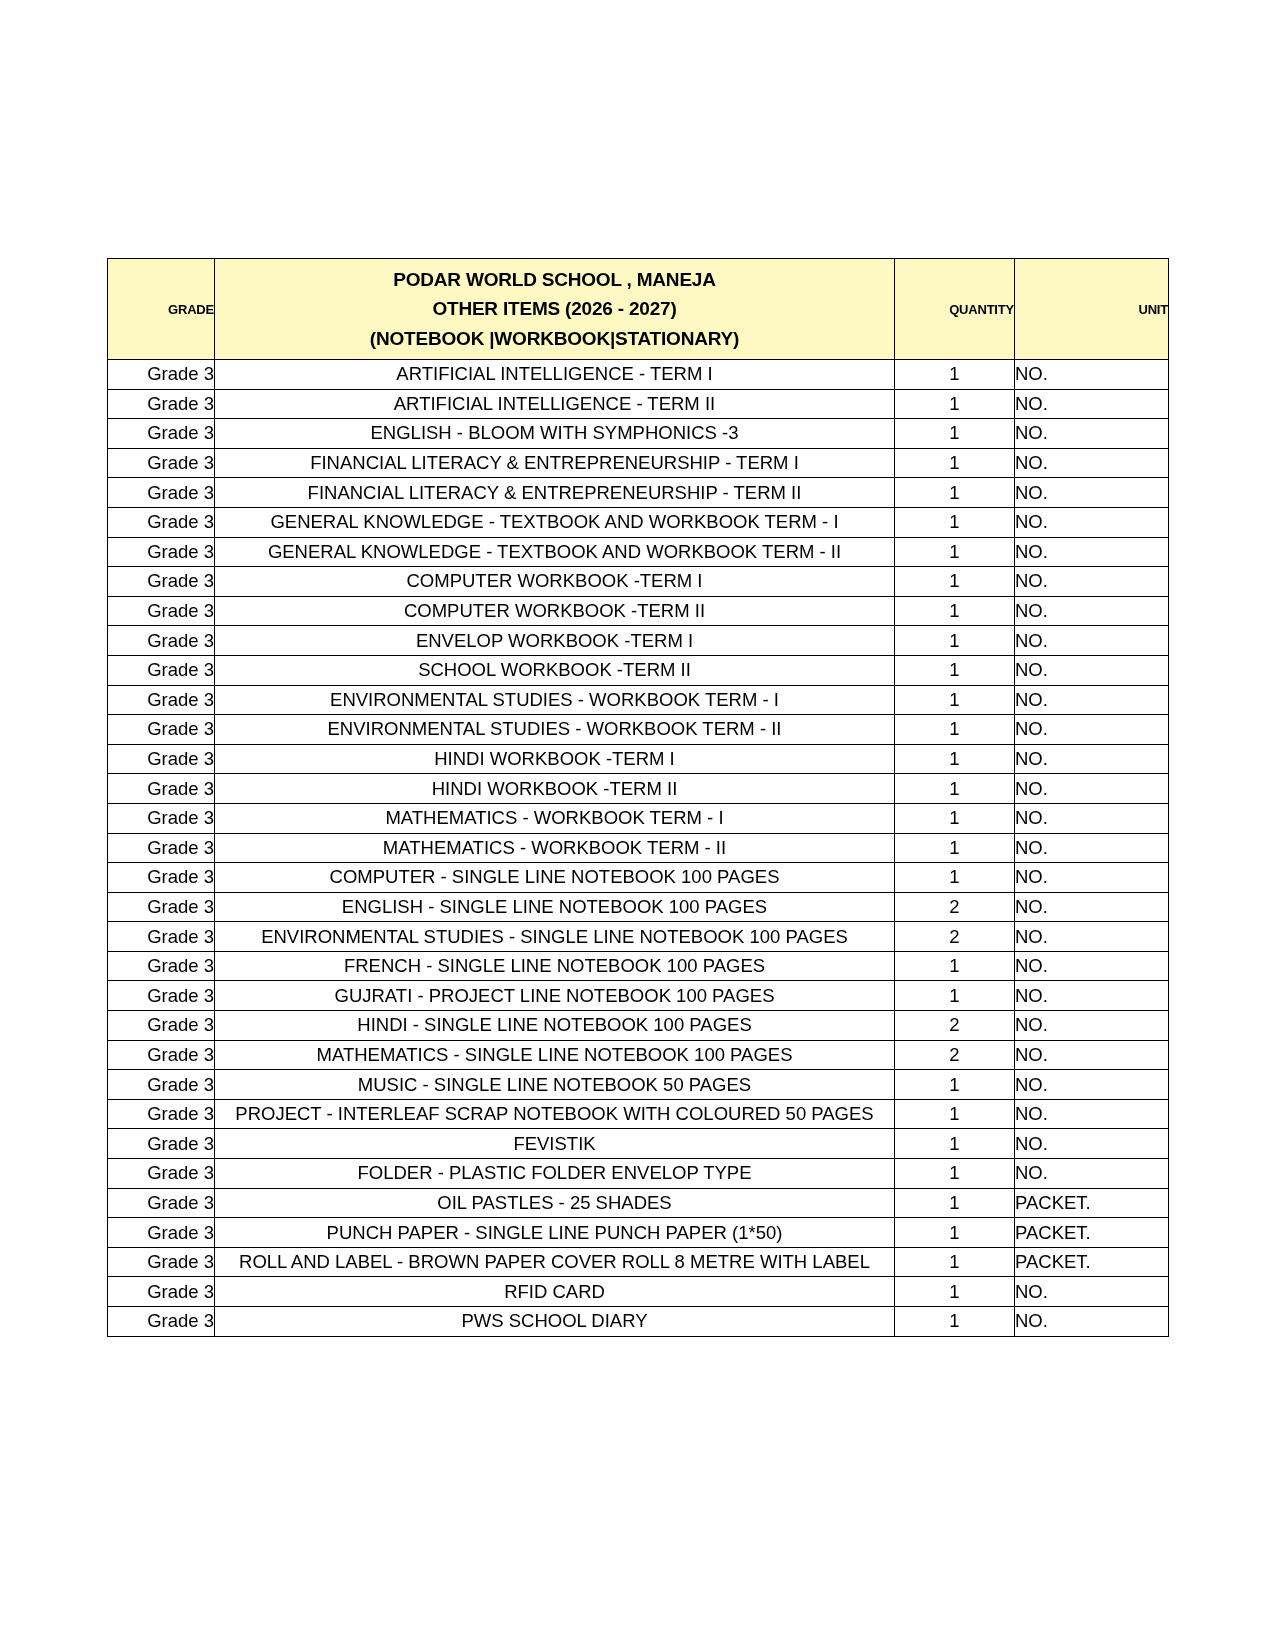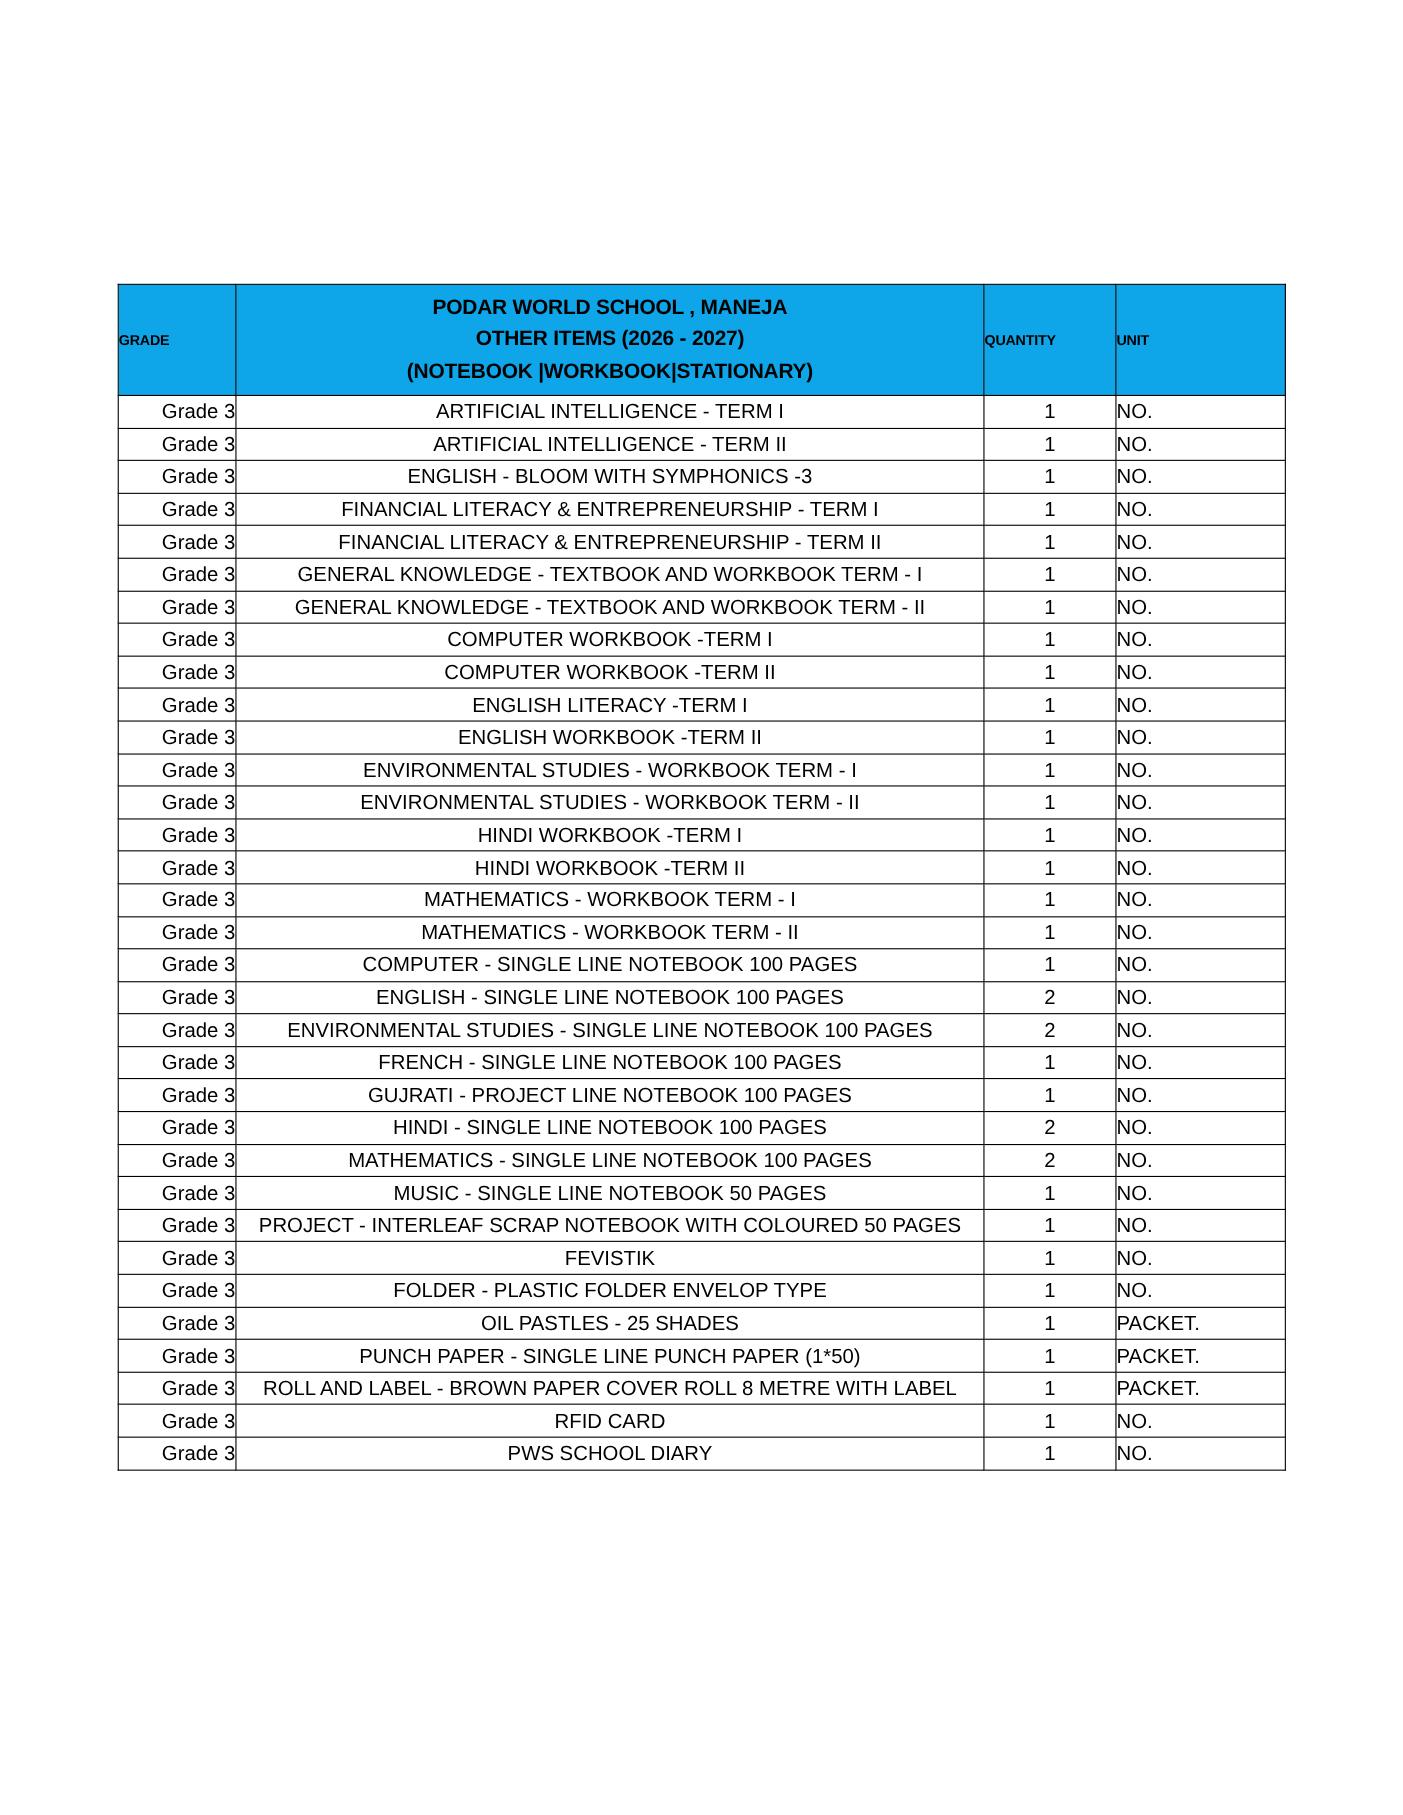--- a/index.html
+++ b/index.html
@@ -40,24 +40,24 @@
     vertical-align: middle;
   }
   
   col.c-grade { width: 107px; }
   col.c-item  { width: 680px; }
   col.c-qty   { width: 120px; }
   col.c-unit  { width: 154px; }
 
   
   thead th {
-    background: #0ea5e9;
+    background: #fef9c3;
     color: #000000;
     font-weight: bold;
-    text-align: left;
+    text-align: right;
     font-size: 19px;
     letter-spacing: -0.2px;
     height: 100px;
     font-stretch: condensed;
   }
   .hdr-title-lines {
     display: flex;
     flex-direction: column;
     justify-content: center;
     align-items: center;
@@ -168,27 +168,27 @@
             <td class="unit-cell">NO.</td>
           </tr>
           <tr>
             <td class="grade-cell">Grade 3</td>
             <td class="item-cell">COMPUTER WORKBOOK -TERM II</td>
             <td class="qty-cell">1</td>
             <td class="unit-cell">NO.</td>
           </tr>
           <tr>
             <td class="grade-cell">Grade 3</td>
-            <td class="item-cell">ENGLISH LITERACY -TERM I</td>
-            <td class="qty-cell">1</td>
-            <td class="unit-cell">NO.</td>
-          </tr>
-          <tr>
-            <td class="grade-cell">Grade 3</td>
-            <td class="item-cell">ENGLISH WORKBOOK -TERM II</td>
+            <td class="item-cell">ENVELOP WORKBOOK -TERM I</td>
+            <td class="qty-cell">1</td>
+            <td class="unit-cell">NO.</td>
+          </tr>
+          <tr>
+            <td class="grade-cell">Grade 3</td>
+            <td class="item-cell">SCHOOL WORKBOOK -TERM II</td>
             <td class="qty-cell">1</td>
             <td class="unit-cell">NO.</td>
           </tr>
           <tr>
             <td class="grade-cell">Grade 3</td>
             <td class="item-cell">ENVIRONMENTAL STUDIES - WORKBOOK TERM - I</td>
             <td class="qty-cell">1</td>
             <td class="unit-cell">NO.</td>
           </tr>
           <tr>

